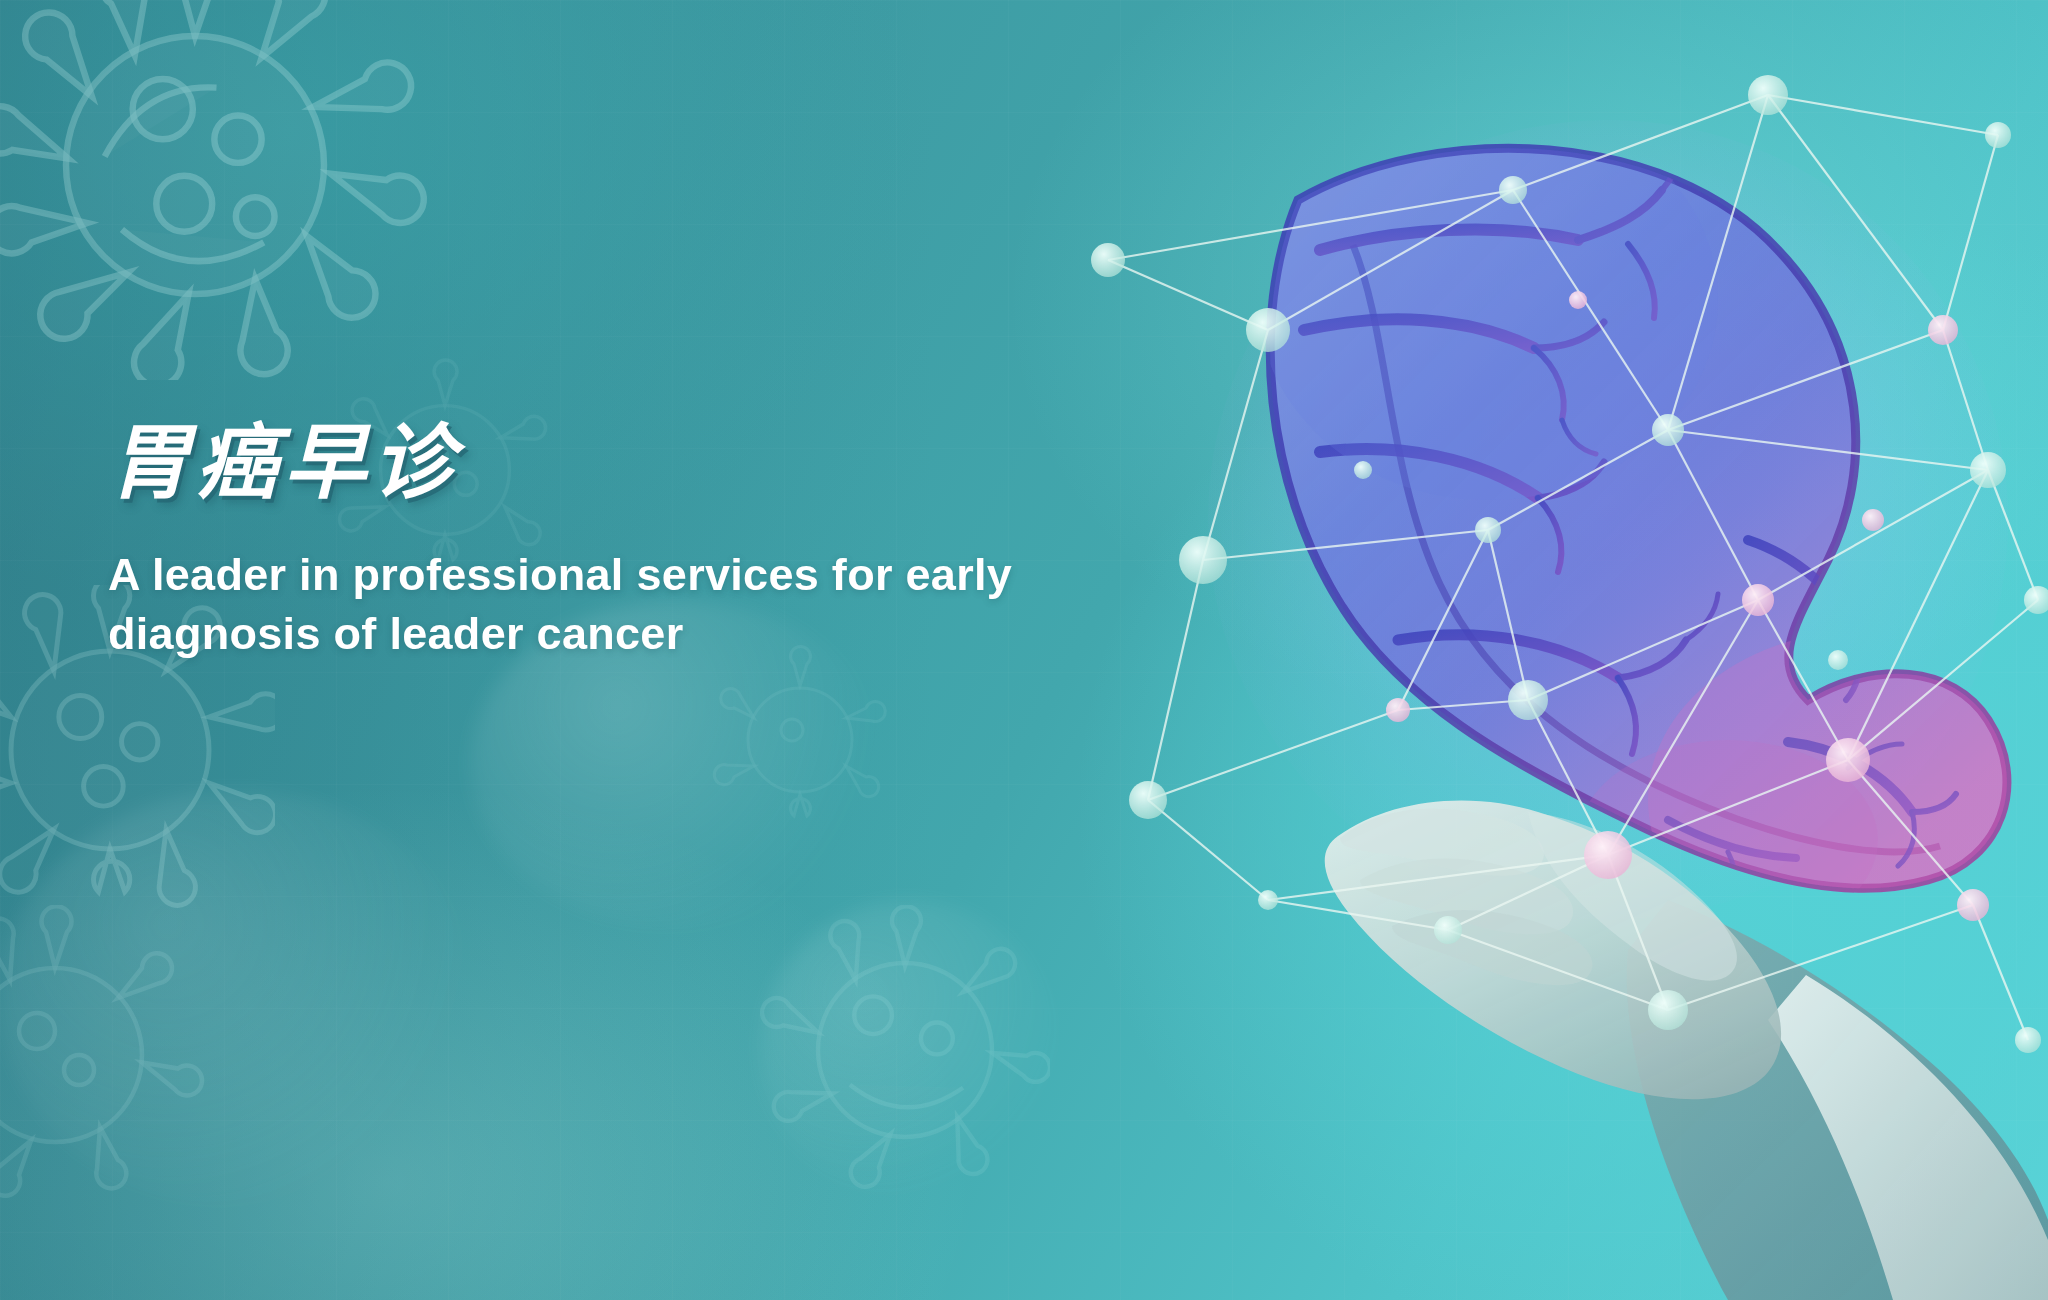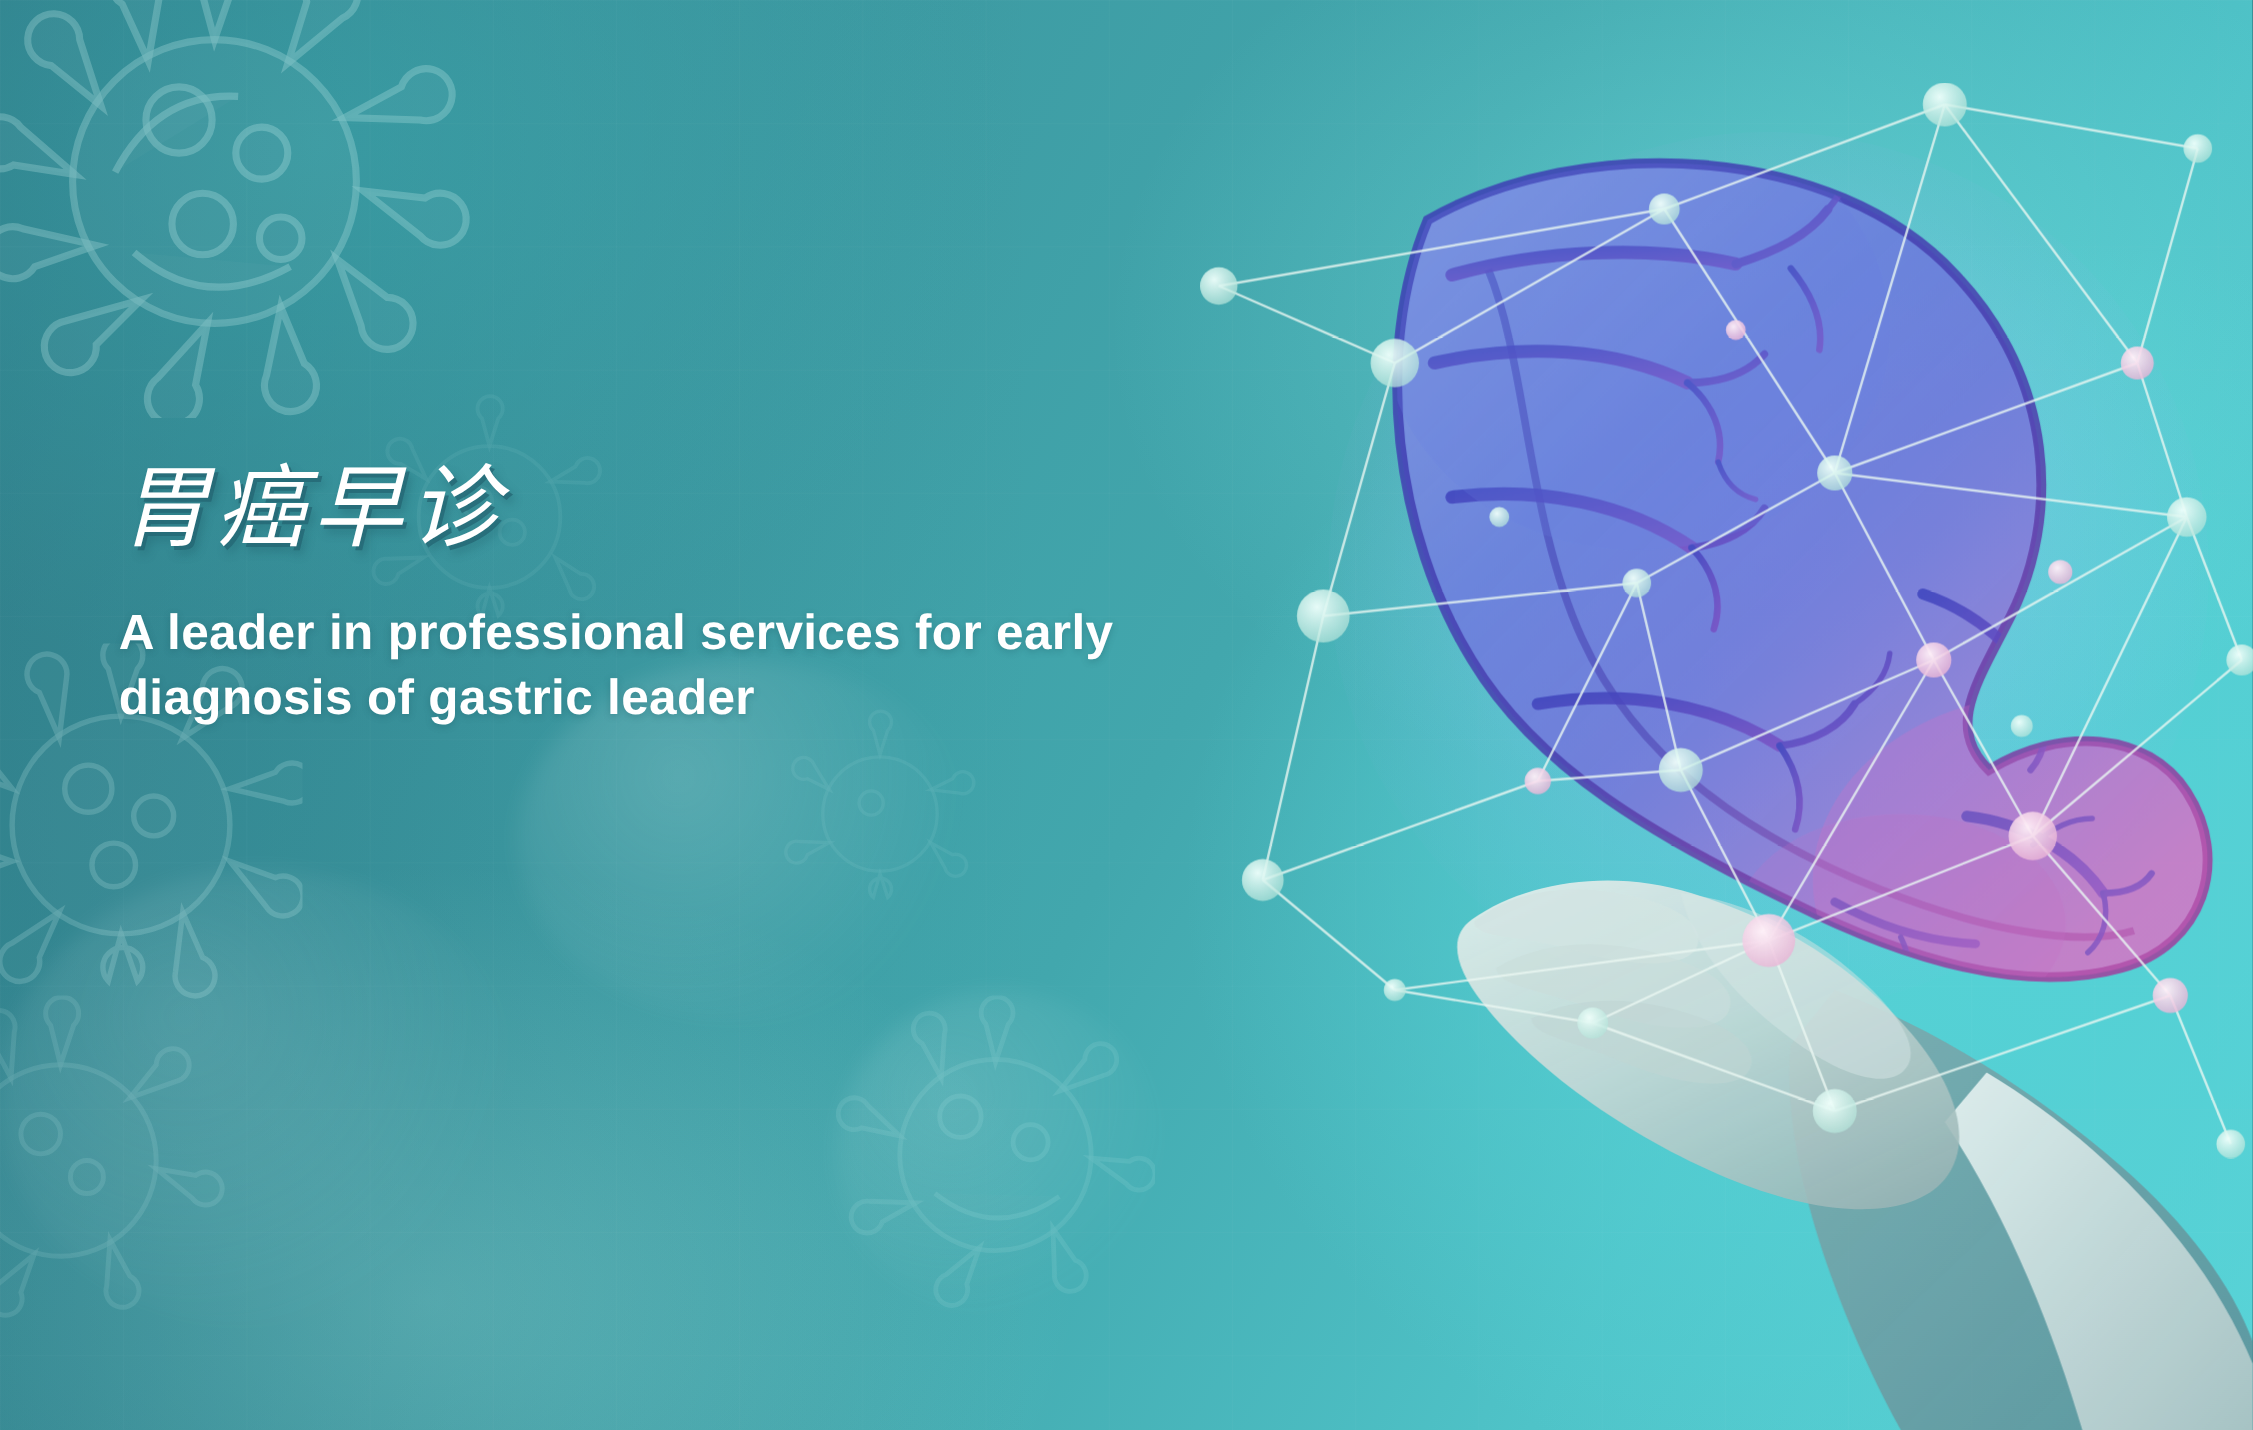--- a/index.html
+++ b/index.html
@@ -91,21 +91,21 @@
   
   .copy {
     position: absolute;
     left: 108px;
     top: 418px;
     width: 1080px;
     z-index: 40;
   }
   .headline {
     font-family: "DejaVu Sans", "Liberation Sans", sans-serif;
-    font-weight: 400;
+    font-weight: 700;
     font-style: italic;
     font-size: 82px;
     line-height: 1.10;
     letter-spacing: 6px;
     color: #ffffff;
     margin: 0;
     text-shadow:
        3px 4px 0 rgba(36,102,115,0.75),
        5px 7px 9px rgba(24,80,92,0.35);
     white-space: nowrap;
@@ -267,21 +267,21 @@
       <circle class="pore" cx="92" cy="90" r="11"></circle>
     </svg>
   </div>
 
   <div class="copy">
     <h1 class="headline">
       <span class="line1">胃癌早诊</span>
     </h1>
     <p class="subcopy">
       <span class="sl">A leader in professional services for early</span>
-      <span class="sl">diagnosis of gastric leader</span>
+      <span class="sl">diagnosis of leader cancer</span>
     </p>
   </div>
 
   <div class="illus">
     <svg viewBox="0 0 1080 1300" preserveAspectRatio="xMidYMid meet">
       <defs>
         <linearGradient id="gStomach" x1="0.1" y1="0.05" x2="0.85" y2="0.95">
           <stop offset="0" stop-color="#5f74d8" stop-opacity="0.92"></stop>
           <stop offset="0.30" stop-color="#5468d6" stop-opacity="0.92"></stop>
           <stop offset="0.58" stop-color="#6f6ad6" stop-opacity="0.92"></stop>

